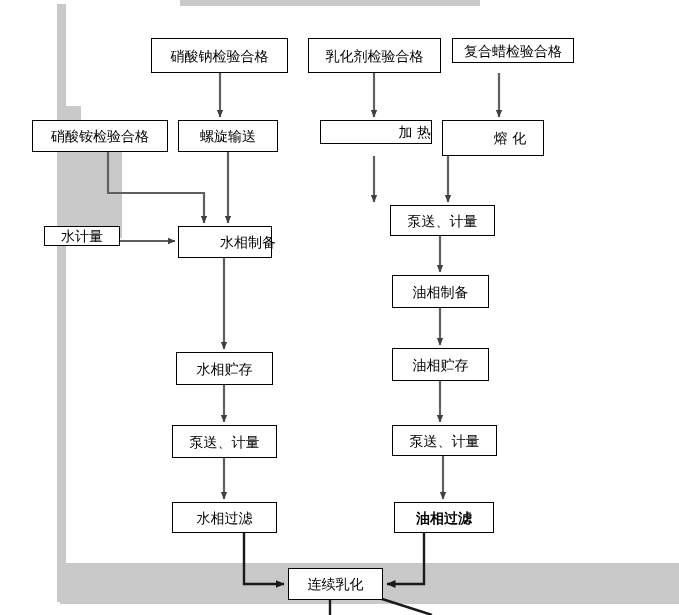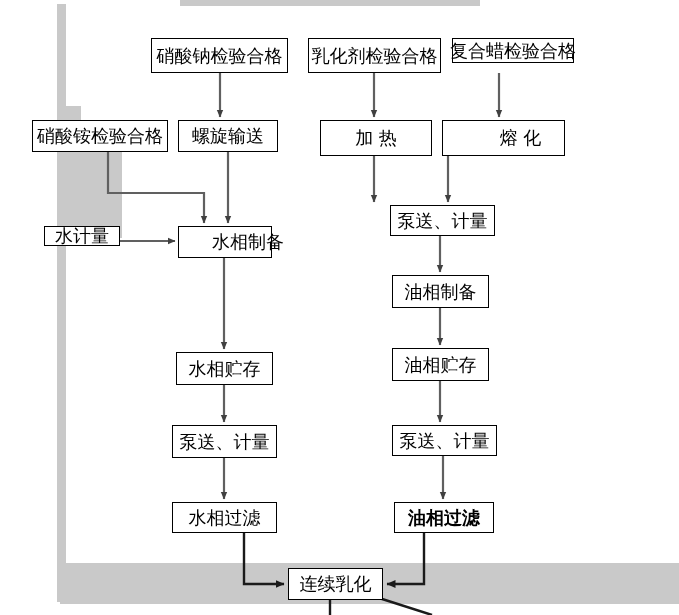--- a/index.html
+++ b/index.html
@@ -32,21 +32,21 @@
   .node {
     position: absolute;
     box-sizing: border-box;
     border: 1px solid #000000;
     background: #ffffff;
     z-index: 3;
     display: flex;
     align-items: center;
     justify-content: center;
     color: #000000;
-    font-size: 18px;
+    font-size: 14px;
     line-height: 1;
     white-space: nowrap;
     letter-spacing: 0px;
   }
   .node.spaced {
     letter-spacing: 0px;
   }
 </style>
 </head>
 <body>
@@ -108,25 +108,25 @@
   </div>
 
   <div class="node" style="left:32px; top:120px; width:136px; height:32px;">
     <span>硝酸铵检验合格</span>
   </div>
 
   <div class="node" style="left:178px; top:120px; width:100px; height:32px;">
     <span>螺旋输送</span>
   </div>
 
-  <div class="node spaced" style="left:320px; top:120px; width:112px; height:36px;">
+  <div class="node spaced" style="left:320px; top:120px; width:112px; height:24px;justify-content:flex-end;">
     <span>加  热</span>
   </div>
 
-  <div class="node spaced" style="left:442px; top:120px; width:123px; height:36px;padding-left:34px;">
+  <div class="node spaced" style="left:442px; top:120px; width:102px; height:36px;padding-left:34px;">
     <span>熔  化</span>
   </div>
 
   <div class="node" style="left:44px; top:226px; width:76px; height:20px;">
     <span>水计量</span>
   </div>
 
   <div class="node" style="left:178px; top:226px; width:94px; height:32px;padding-left:46px;">
     <span>水相制备</span>
   </div>

